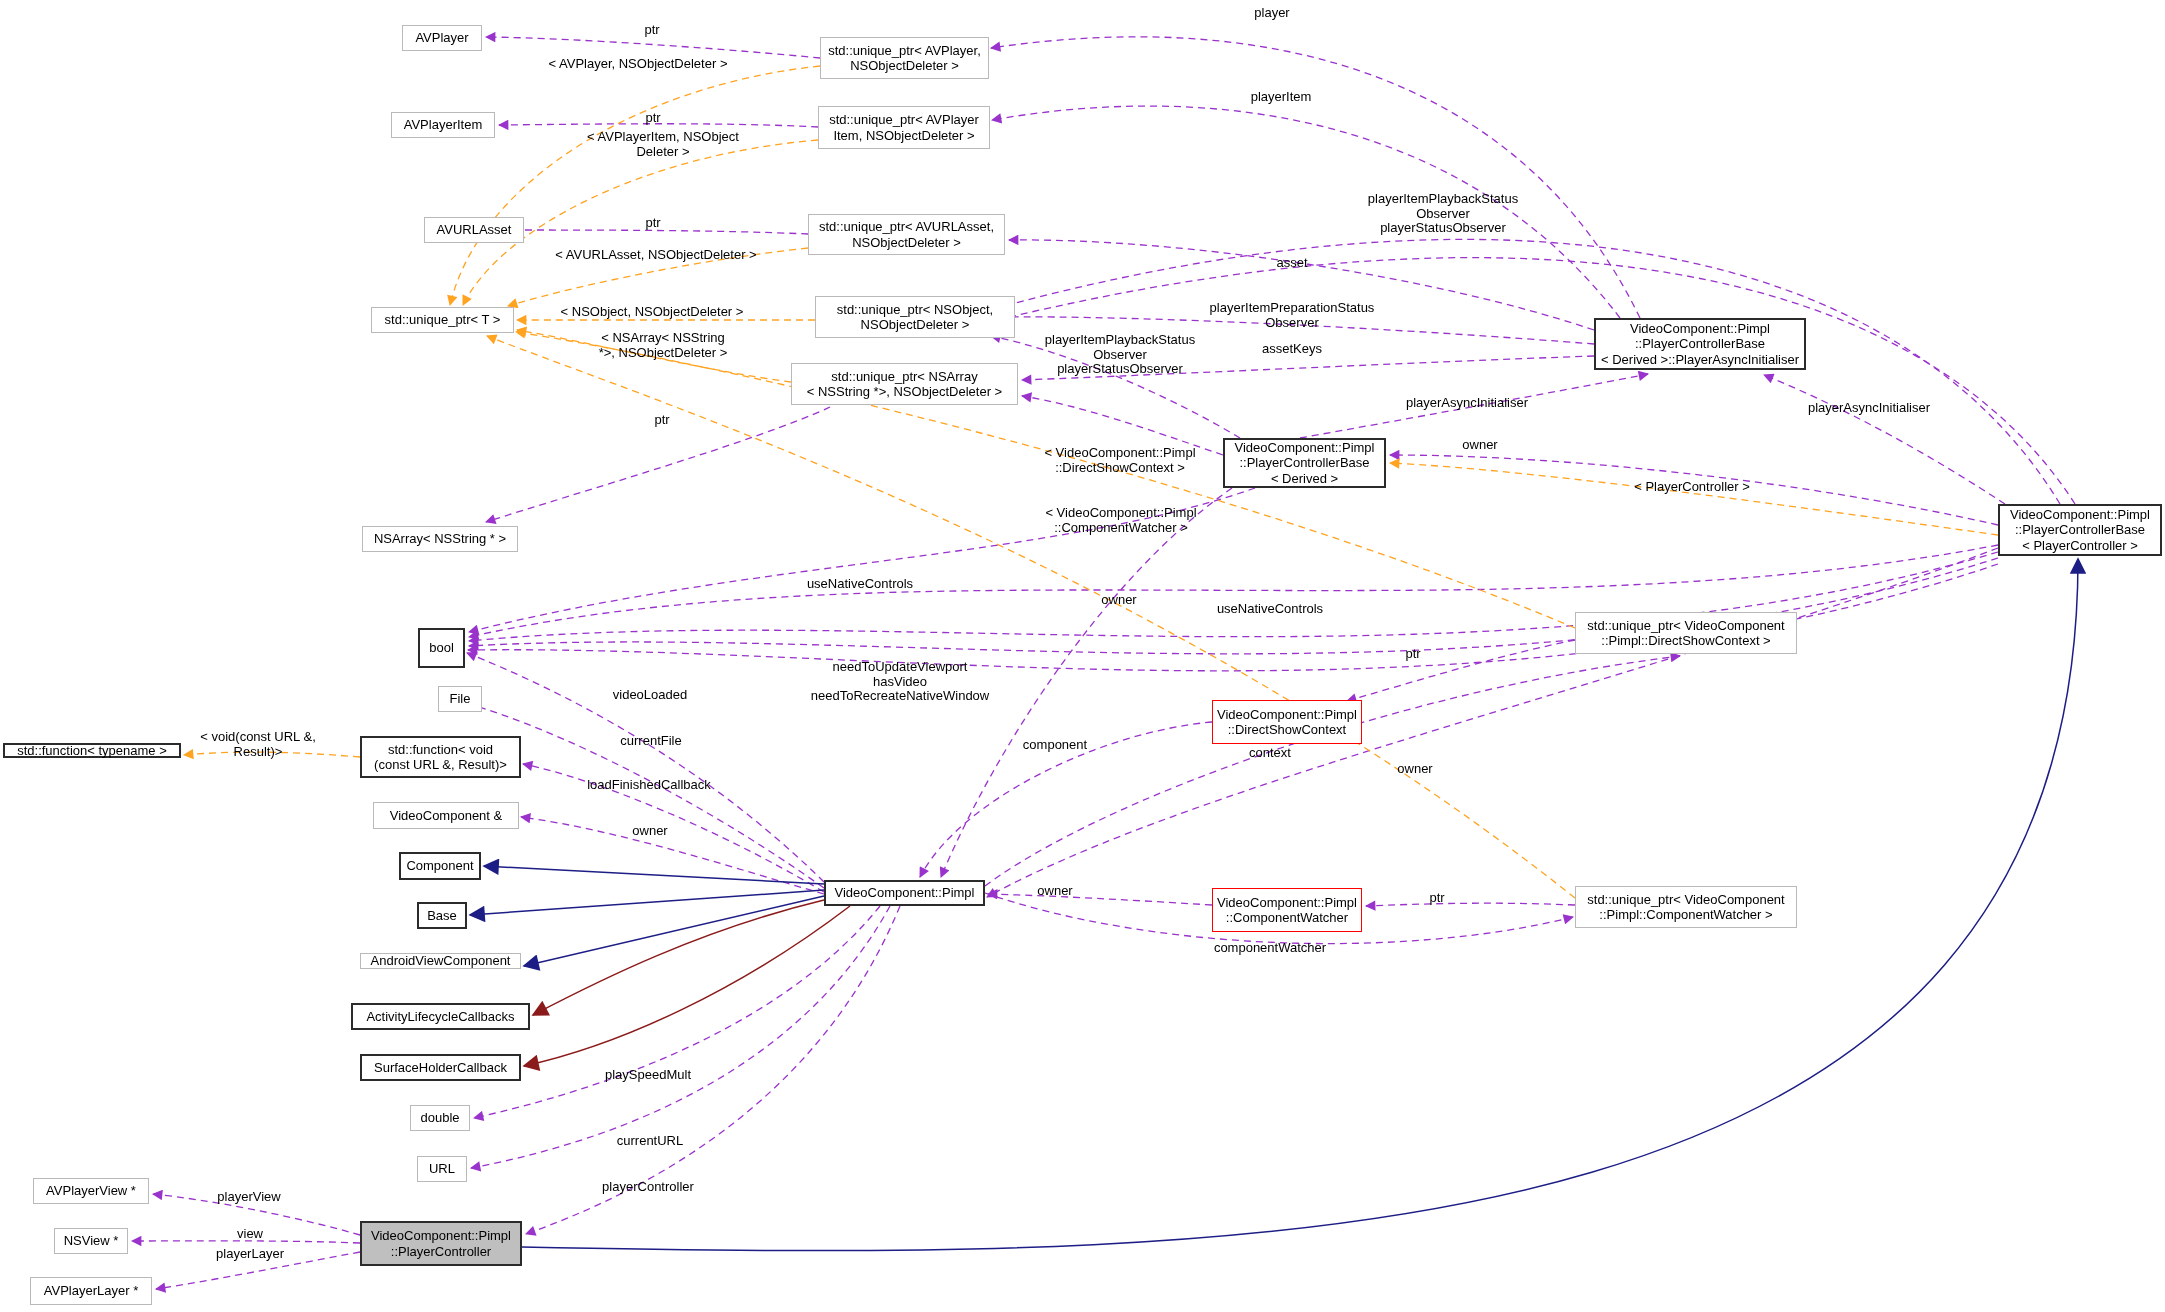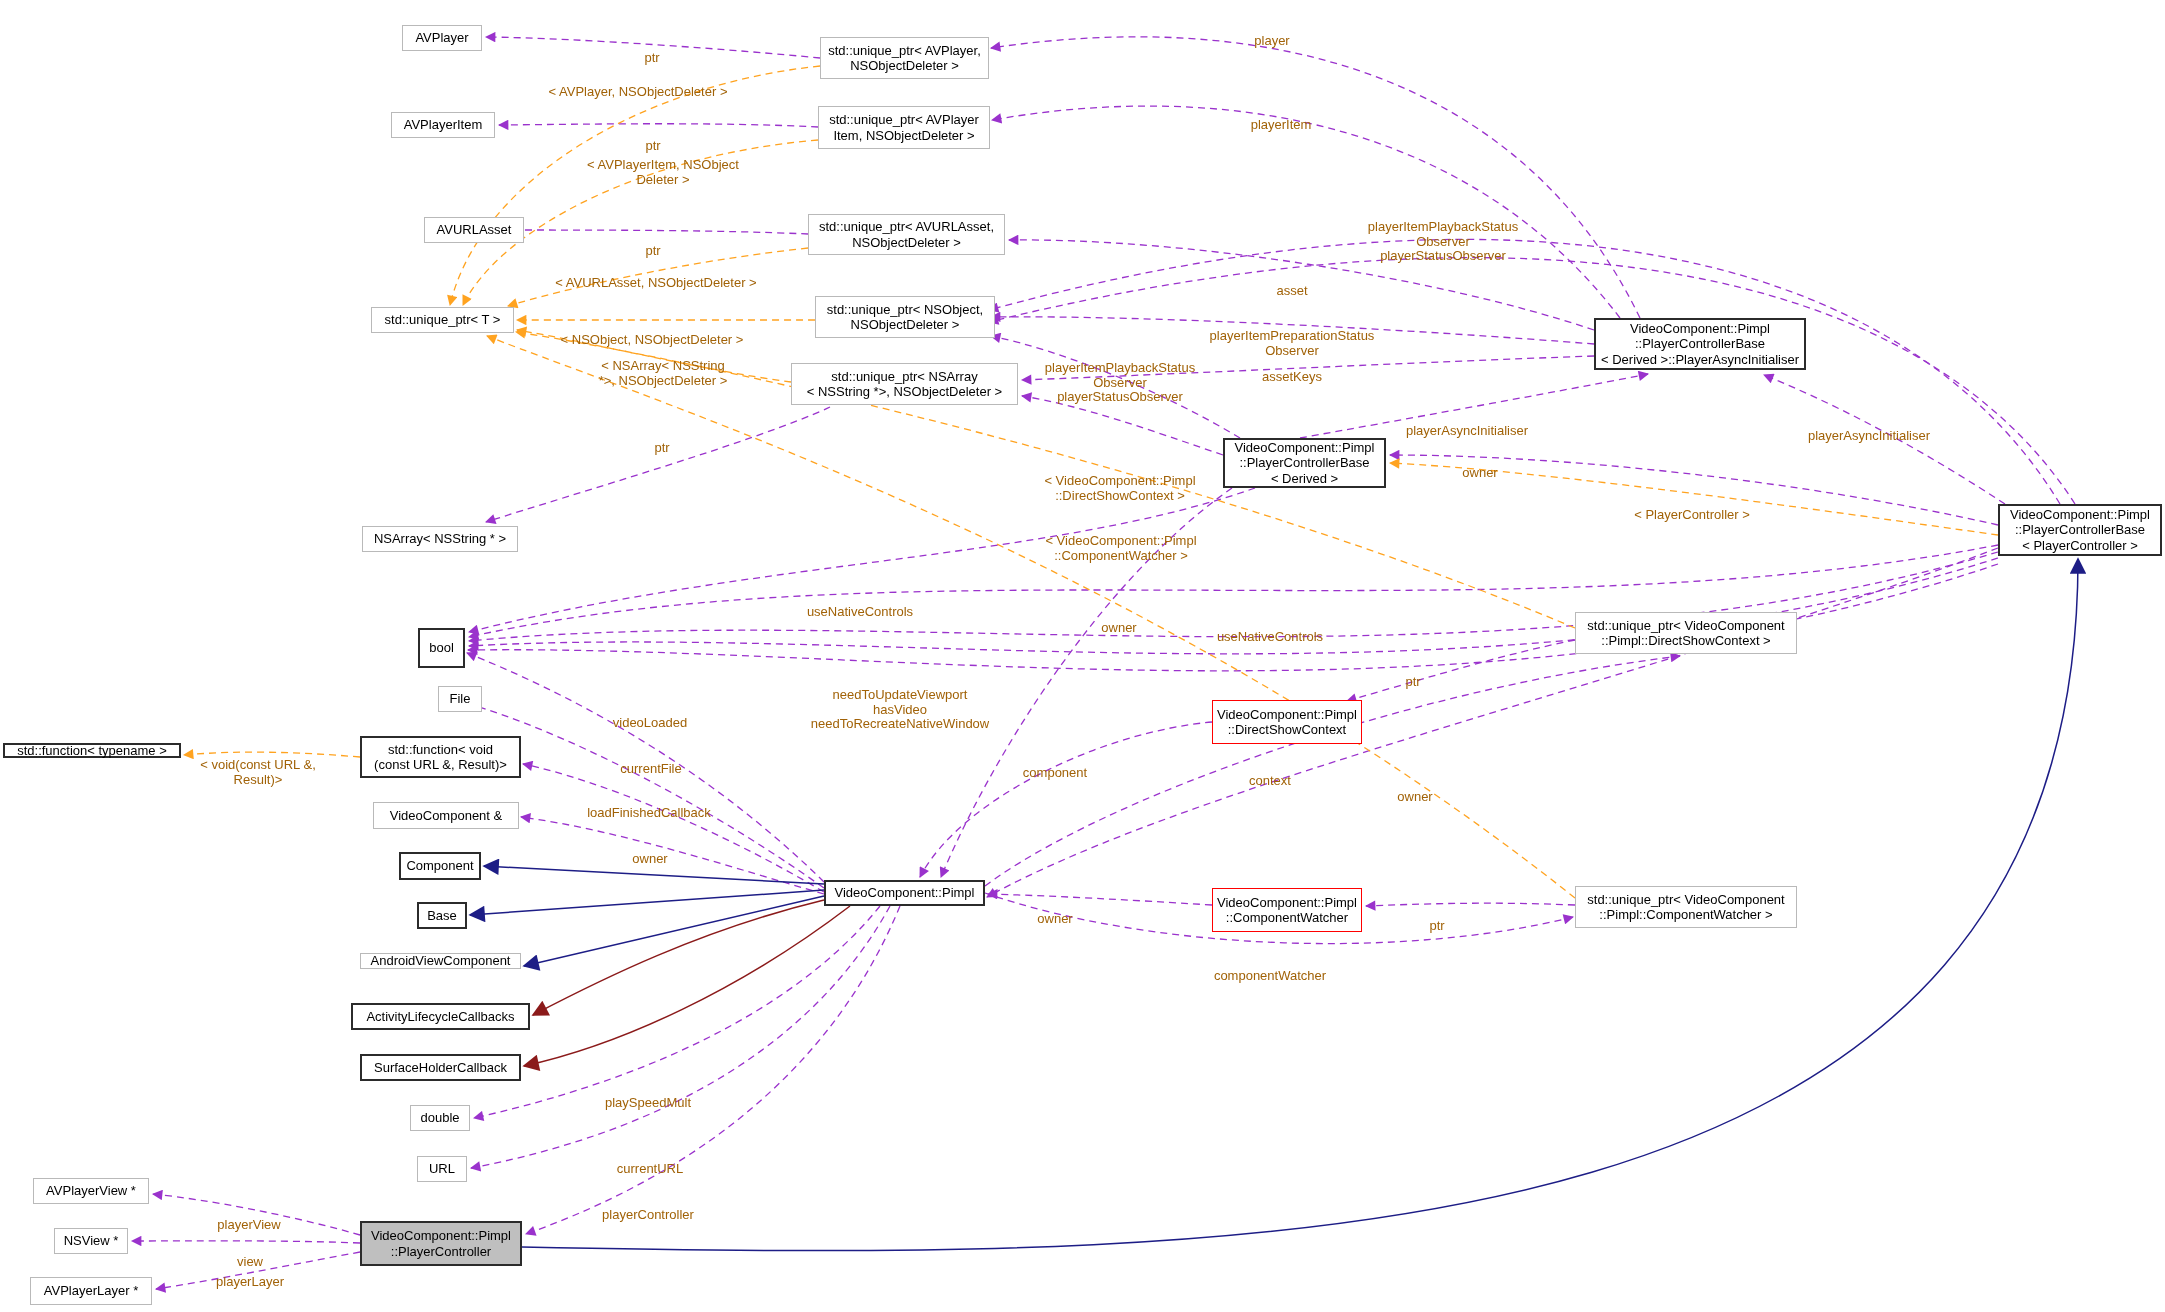--- a/index.html
+++ b/index.html
@@ -6,22 +6,22 @@
   #canvas{position:relative;width:2165px;height:1312px;background:#ffffff;overflow:hidden;
           font-family:"Liberation Sans","DejaVu Sans",sans-serif;}
   #edges{position:absolute;left:0;top:0;z-index:0;}
   .node{position:absolute;z-index:2;display:flex;align-items:center;justify-content:center;
         text-align:center;background:#ffffff;color:#000;font-size:13px;line-height:15.5px;
         white-space:pre-line;box-sizing:border-box;padding:1px 3px;}
   .node.plain{border:1px solid #b9b9b9;}
   .node.bold{border:2px solid #2b2b2b;}
   .node.ref{border:1px solid #ff0000;}
   .node.main{border:2px solid #2b2b2b;background:#bfbfbf;}
-  .elabel{position:absolute;z-index:3;transform:translate(-50%,-50%);color:#a16207;
-          font-size:13px;line-height:14.5px;white-space:pre-line;text-align:center;margin-top:28px;}
+  .elabel{position:absolute;z-index:3;transform:translate(-50%,-50%);color:#000000;
+          font-size:13px;line-height:14.5px;white-space:pre-line;text-align:center;}
 </style>
 </head>
 <body>
 
 <div id="canvas">
   <svg id="edges" width="2165" height="1312" viewBox="0 0 2165 1312" xmlns="http://www.w3.org/2000/svg">
     <defs id="marker-defs">
         <marker id="arr-use" viewBox="0 0 10 10" refX="9" refY="5" markerWidth="10" markerHeight="8" orient="auto">
           <path d="M0,0 L10,5 L0,10 z" fill="#9a32cc"></path>
         </marker>
@@ -96,21 +96,21 @@
       <div class="node plain" style="left: 402px; top: 25px; width: 80px; height: 26px;"><span>AVPlayer</span></div>
       <div class="node plain" style="left: 391px; top: 112px; width: 104px; height: 26px;"><span>AVPlayerItem</span></div>
       <div class="node plain" style="left: 392px; top: 217px; width: 100px; height: 26px; margin-left: 32px;"><span>AVURLAsset</span></div>
       <div class="node plain" style="left: 371px; top: 307px; width: 143px; height: 26px;"><span>std::unique_ptr&lt; T &gt;</span></div>
       <div class="node plain" style="left: 820px; top: 37px; width: 169px; height: 42px;"><span>std::unique_ptr&lt; AVPlayer,
 NSObjectDeleter &gt;</span></div>
       <div class="node plain" style="left: 818px; top: 106px; width: 172px; height: 43px;"><span>std::unique_ptr&lt; AVPlayer
 Item, NSObjectDeleter &gt;</span></div>
       <div class="node plain" style="left: 808px; top: 214px; width: 197px; height: 41px;"><span>std::unique_ptr&lt; AVURLAsset,
 NSObjectDeleter &gt;</span></div>
-      <div class="node plain" style="left: 815px; top: 296px; width: 180px; height: 42px;"><span>std::unique_ptr&lt; NSObject,
+      <div class="node plain" style="left: 815px; top: 296px; width: 200px; height: 42px;"><span>std::unique_ptr&lt; NSObject,
 NSObjectDeleter &gt;</span></div>
       <div class="node plain" style="left: 791px; top: 363px; width: 227px; height: 42px;"><span>std::unique_ptr&lt; NSArray
 &lt; NSString *&gt;, NSObjectDeleter &gt;</span></div>
       <div class="node plain" style="left: 362px; top: 526px; width: 156px; height: 26px;"><span>NSArray&lt; NSString * &gt;</span></div>
       <div class="node bold" style="left: 418px; top: 628px; width: 47px; height: 40px;"><span>bool</span></div>
       <div class="node plain" style="left: 420px; top: 686px; width: 44px; height: 26px; margin-left: 18px;"><span>File</span></div>
       <div class="node bold" style="left: 3px; top: 743px; width: 178px; height: 15px;"><span>std::function&lt; typename &gt;</span></div>
       <div class="node bold" style="left: 360px; top: 736px; width: 161px; height: 42px;"><span>std::function&lt; void
 (const URL &amp;, Result)&gt;</span></div>
       <div class="node plain" style="left: 373px; top: 802px; width: 146px; height: 27px;"><span>VideoComponent &amp;</span></div>

